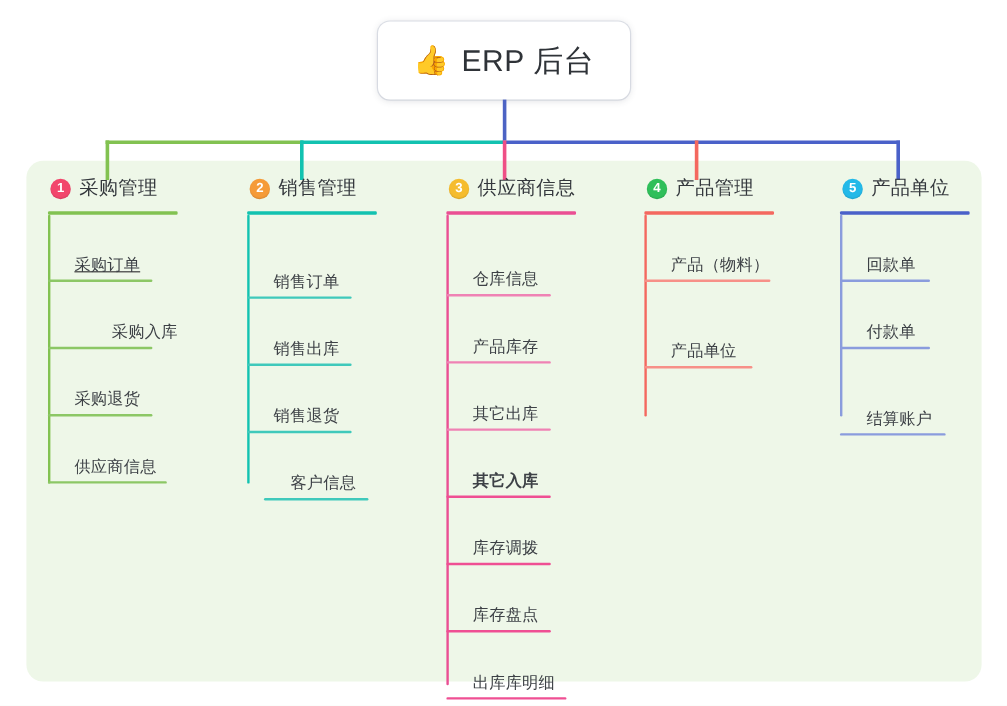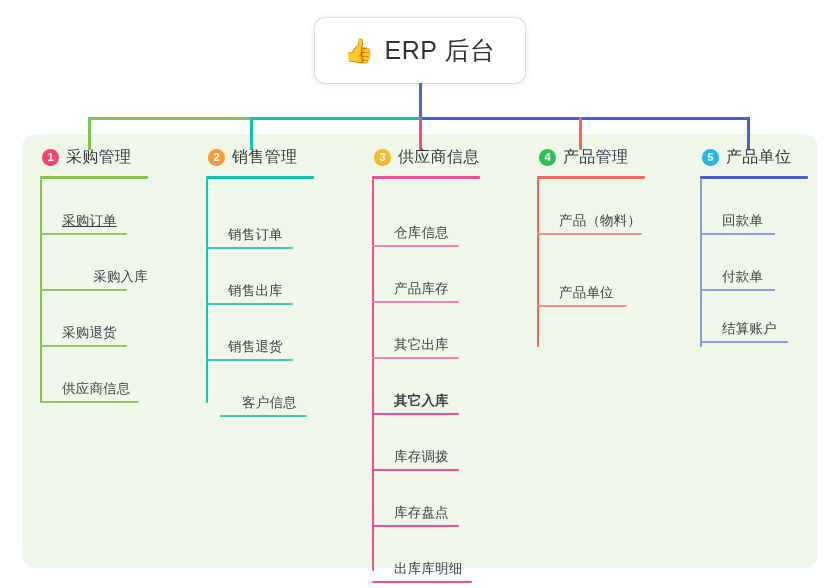--- a/index.html
+++ b/index.html
@@ -290,20 +290,20 @@
     <div class="leaves">
       <div class="spine" style="height:168px;background:#8a9cdd;"></div>
       <div class="leaf" style="height:56px;">
         <span class="leaf-label">回款单</span>
         <span class="leaf-rule" style="width:75px;background:#8a9cdd;"></span>
       </div>
       <div class="leaf" style="height:56px;">
         <span class="leaf-label">付款单</span>
         <span class="leaf-rule" style="width:75px;background:#8a9cdd;"></span>
       </div>
-      <div class="leaf" style="height:52px;">
+      <div class="leaf" style="height:72px;">
         <span class="leaf-label">结算账户</span>
         <span class="leaf-rule" style="width:88px;background:#8a9cdd;"></span>
       </div>
     </div>
   </div>
 
 </div>
 
 </body></html>

